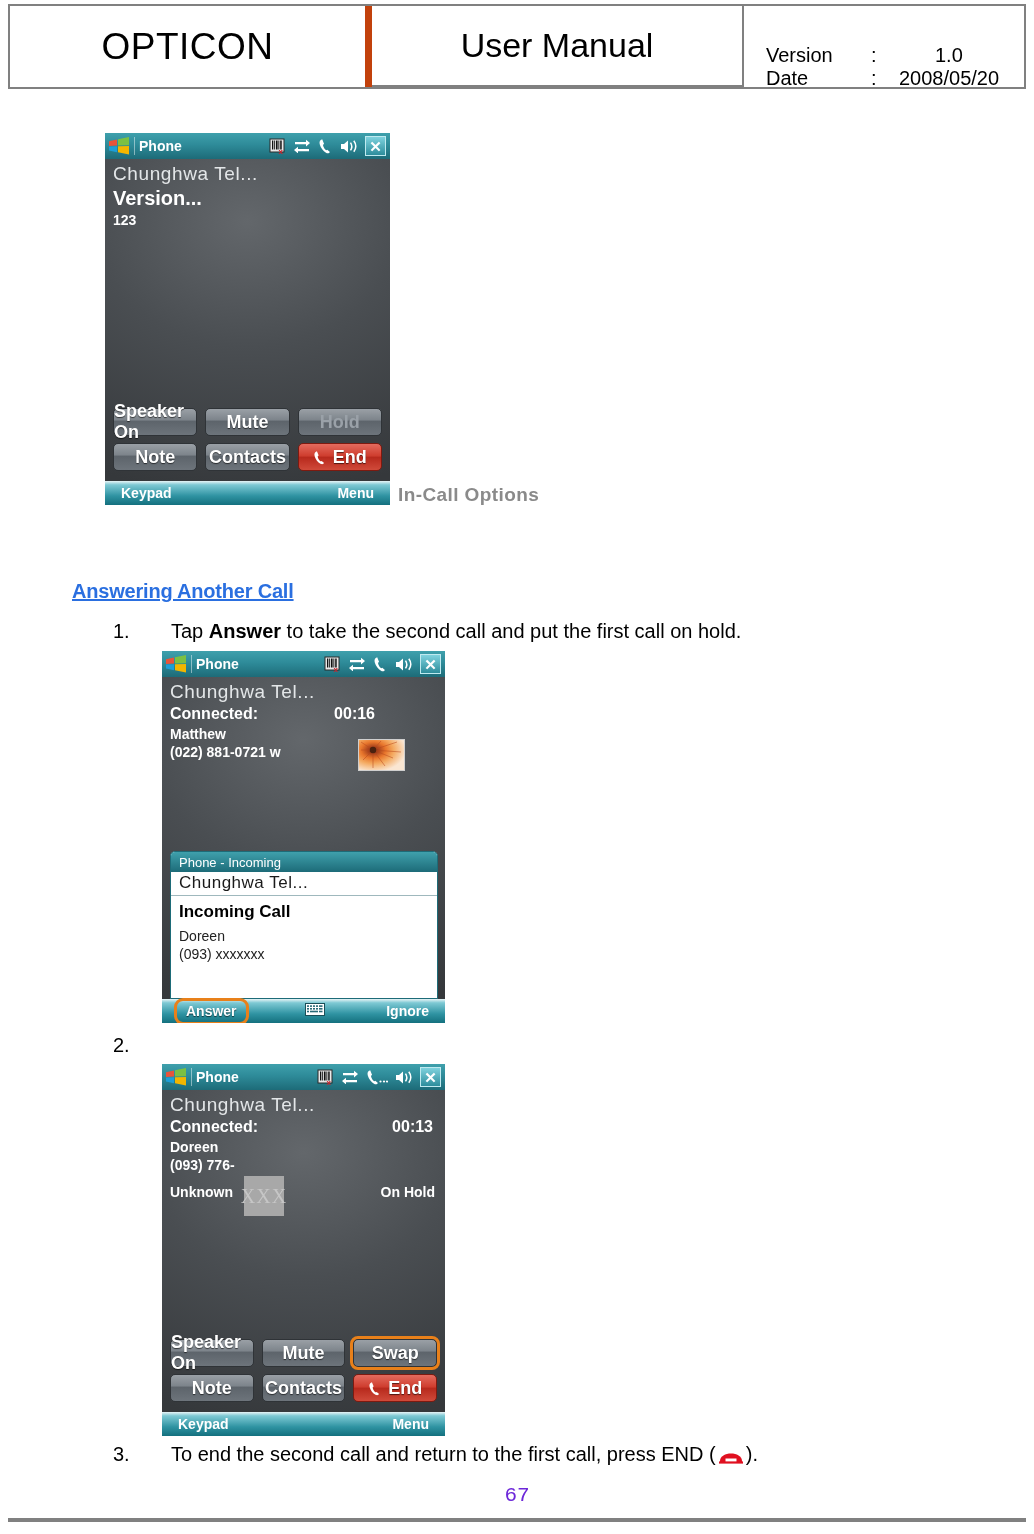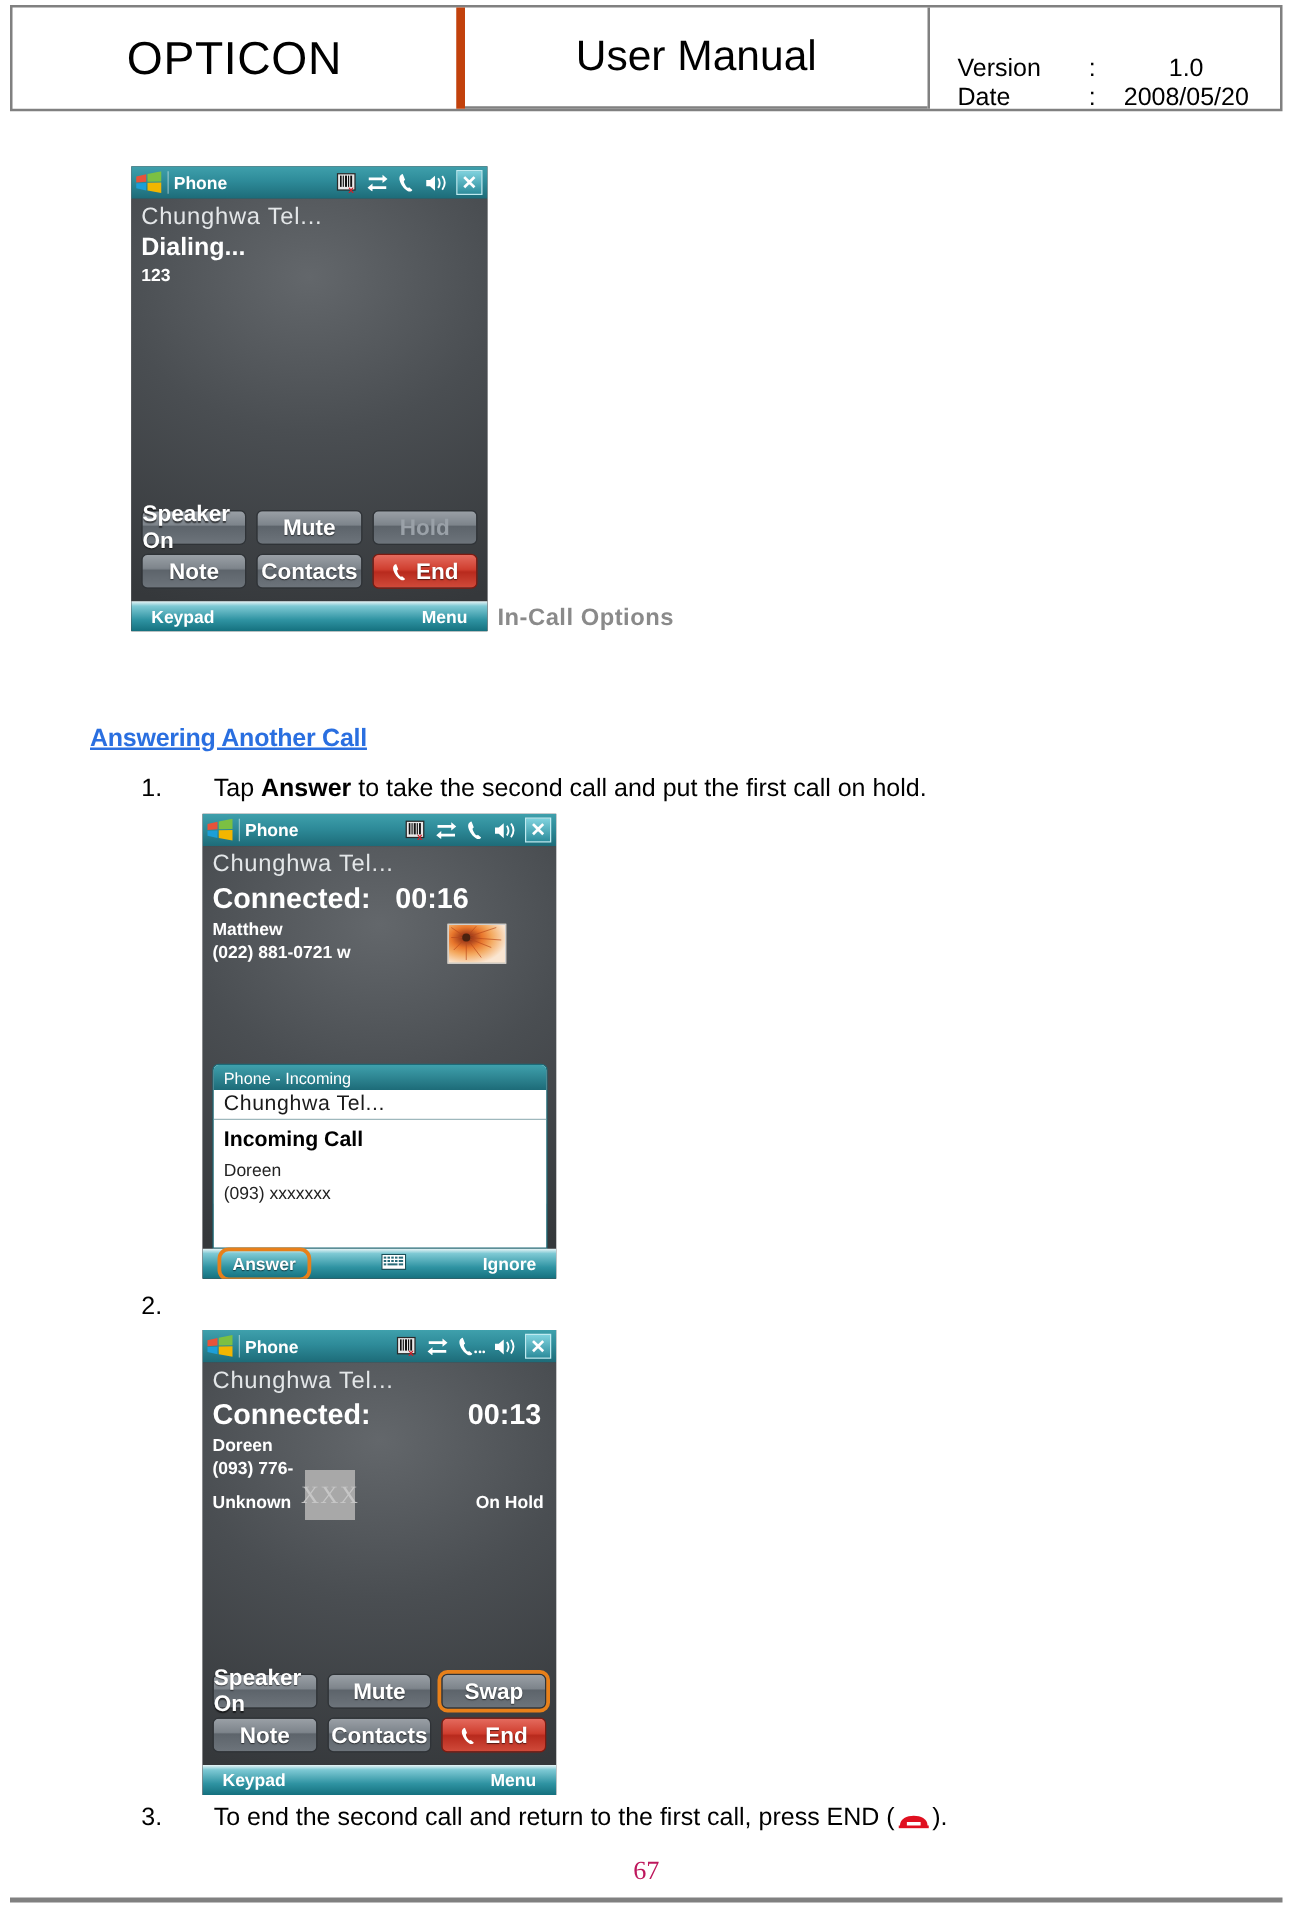--- a/index.html
+++ b/index.html
@@ -83,23 +83,23 @@
     top: 1518px;
     width: 1018px;
     height: 4px;
     background: #808080;
   }
   .page-number {
     position: absolute;
     left: 0; top: 1484px;
     width: 1034px;
     text-align: center;
-    font-family: Liberation Serif, serif;
+    font-family: Liberation Mono, monospace;
     font-size: 21px;
-    color: #be185d;
+    color: #6d28d9;
   }
 
   
   .section-heading {
     position: absolute;
     left: 72px;
     top: 580px;
     font-size: 20px;
     font-weight: bold;
     color: #2a6fe0;
@@ -207,21 +207,21 @@
     font-size: 19px;
     color: #e3e6e8;
     padding: 4px 0 0 8px;
     letter-spacing: 0.6px;
   }
   .statline {
     display: flex;
     justify-content: space-between;
     align-items: baseline;
     padding: 2px 12px 0 8px;
-    font-size: 23px;
+    font-size: 16px;
     font-weight: bold;
     text-align: right;
   }
   .dialing {
     font-size: 20px;
     font-weight: bold;
     padding: 2px 0 0 8px;
   }
   .dial-num {
     font-size: 14px;
@@ -428,21 +428,21 @@
           <path d="M10.5 3.6 q2.6 3.9 0 7.8" stroke="#ffffff" stroke-width="1.5" fill="none"></path>
           <path d="M13.8 1.8 q4 5.4 0 11" stroke="#ffffff" stroke-width="1.5" fill="none"></path>
         </svg>
       </span>
       <span class="close-btn">✕</span>
     </span>
   </div>
 
   <div class="pda-body" style="height:346px;">
     <div class="operator">Chunghwa Tel...</div>
-    <div class="dialing">Dialing...</div>
+    <div class="dialing">Version...</div>
     <div class="dial-num">123</div>
 
     <div class="btn-area" style="top:249px;">
       <div class="btn-row">
         <div class="pbtn">Speaker On</div>
         <div class="pbtn">Mute</div>
         <div class="pbtn disabled">Hold</div>
       </div>
       <div class="btn-row">
         <div class="pbtn">Note</div>

